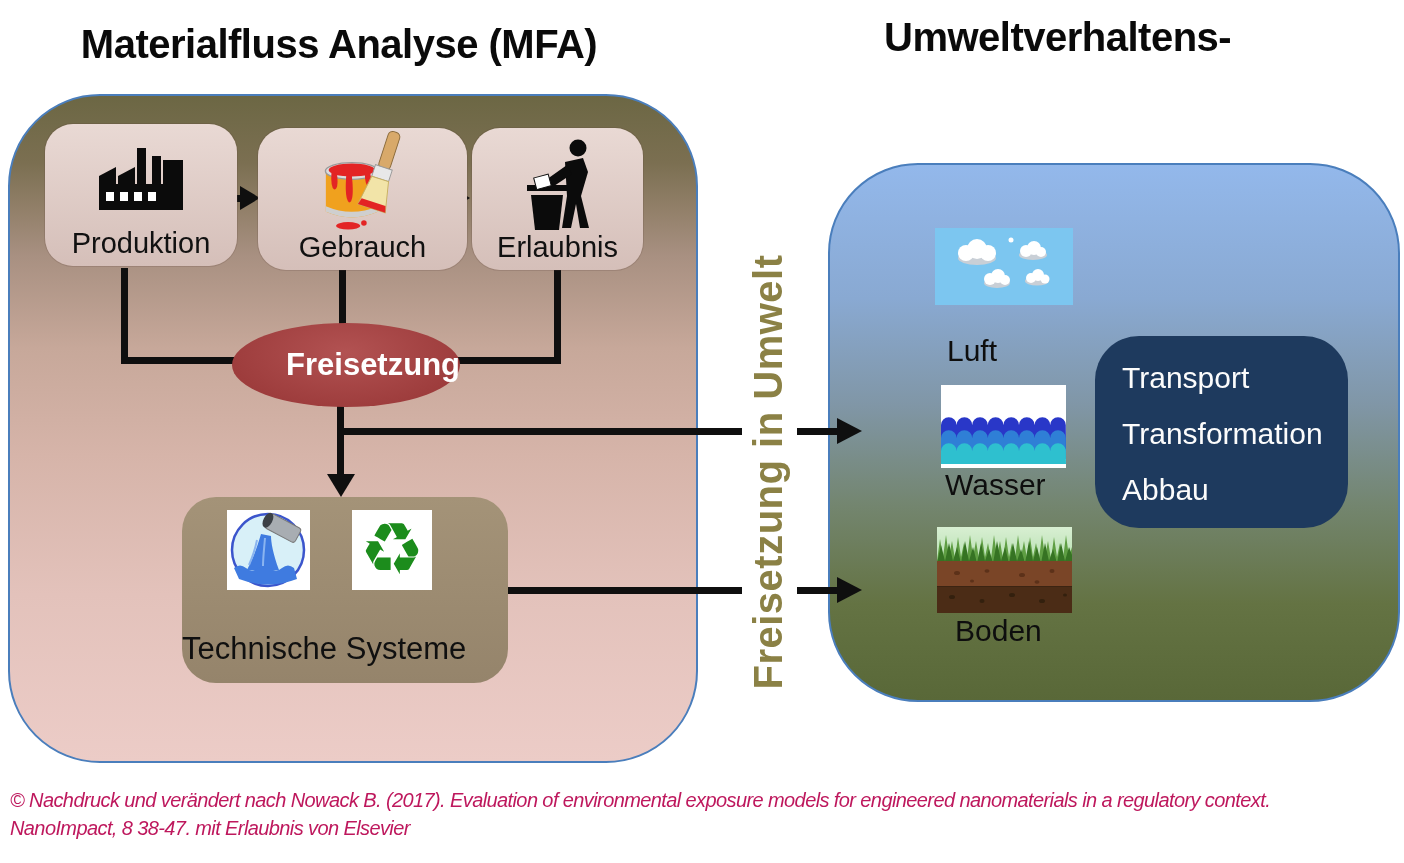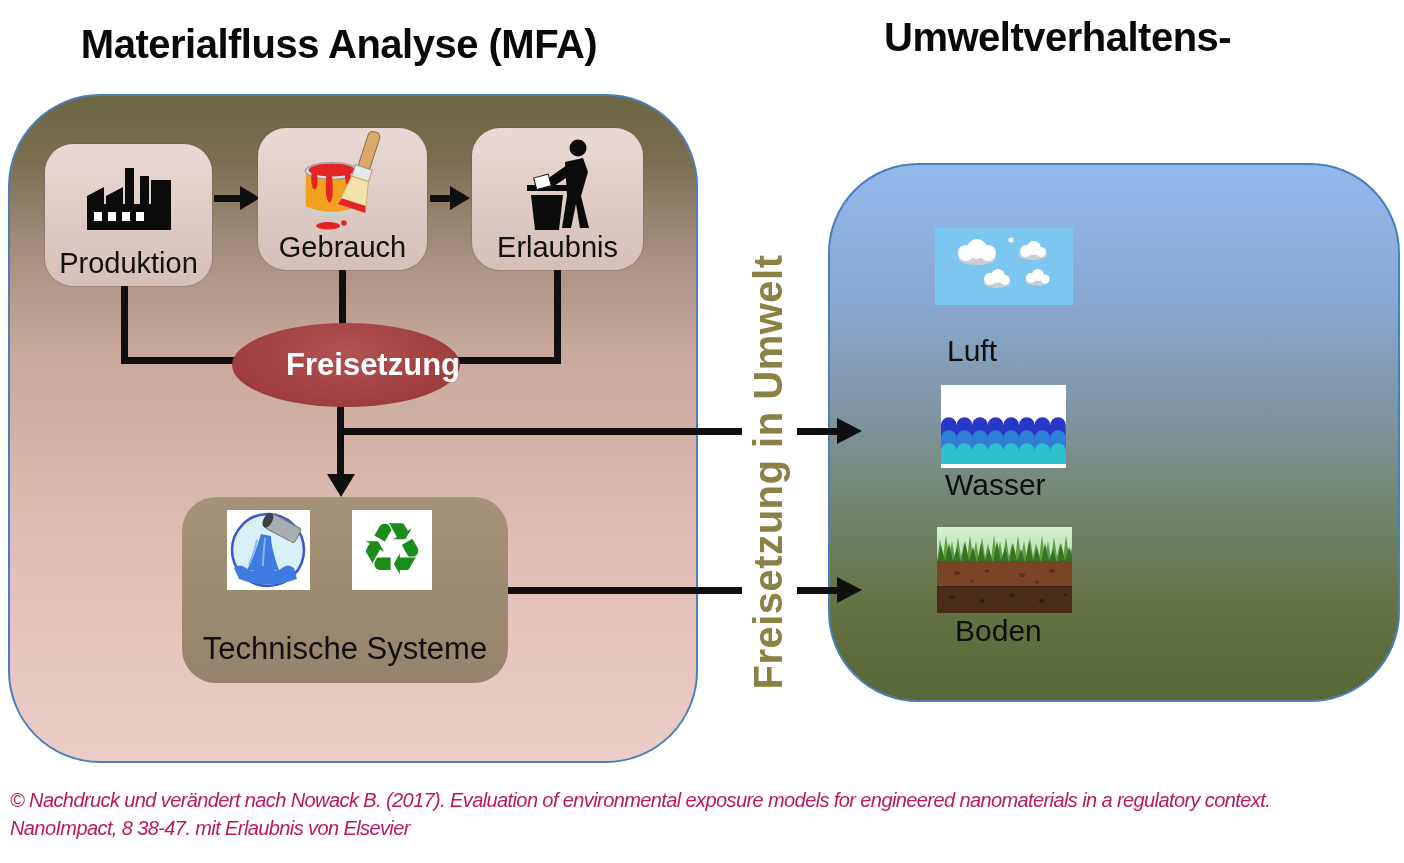--- a/index.html
+++ b/index.html
@@ -35,21 +35,21 @@
              border-top:23px solid #0f0f0f;}
 
   
   .ellipse{left:232px;top:323px;width:228px;height:84px;border-radius:50%;
            background:radial-gradient(ellipse at 50% 35%, #b25252, #9c3b3b 78%);
            text-align:right;line-height:84px;font-size:31px;font-weight:bold;color:#fff;}
 
   
   .tech-box{left:182px;top:497px;width:326px;height:186px;border-radius:34px;
             background:linear-gradient(180deg,#a49378,#95846b);}
-  .tech-label{position:absolute;left:0;right:0;bottom:16px;text-align:center;font-size:31px;color:#101010;}
+  .tech-label{position:absolute;left:0;right:0;bottom:16px;text-align:left;font-size:31px;color:#101010;}
   .icon-tile{position:absolute;background:#fff;}
 
   
   .vlabel{left:540px;top:448px;width:460px;height:48px;transform:rotate(-90deg);
           text-align:center;font-size:40px;font-weight:bold;color:#8b8145;letter-spacing:0.5px;}
 
   
   .comp-label{font-size:30px;color:#0e0e0e;}
   .navy{left:1095px;top:336px;width:253px;height:192px;border-radius:44px;background:#1e3a5e;}
   .navy-item{position:absolute;left:27px;font-size:30px;color:#fcfcfc;}
@@ -85,21 +85,21 @@
   <div class="abs vline" style="left:337px;top:402px;width:7px;height:74px;"></div>
   <div class="abs head-down" style="left:327px;top:474px;"></div>
   <div class="abs hline" style="left:337px;top:428px;width:405px;height:7px;"></div>
   <div class="abs hline" style="left:797px;top:428px;width:40px;height:7px;"></div>
   <div class="abs head-right" style="left:837px;top:418px;"></div>
 
   <div class="abs hline" style="left:506px;top:587px;width:236px;height:7px;"></div>
   <div class="abs hline" style="left:797px;top:587px;width:40px;height:7px;"></div>
   <div class="abs head-right" style="left:837px;top:577px;"></div>
 
-  <div class="abs stage" style="left:45px;top:144px;width:167px;height:142px;">
+  <div class="abs stage" style="left:45px;top:124px;width:167px;height:142px;padding-left:25px;">
     <div class="stage-icon" style="top:16px;">
       <svg width="92" height="72" viewBox="0 0 92 72">
         <g fill="#0b0b0b">
           <rect x="4" y="44" width="84" height="26"></rect>
           <path d="M4 46 V36 L21 27 V46 Z"></path>
           <path d="M23 46 V36 L40 27 V46 Z"></path>
           <rect x="42" y="8" width="9" height="38"></rect>
           <rect x="57" y="16" width="9" height="30"></rect>
           <rect x="68" y="20" width="20" height="26"></rect>
         </g>
@@ -107,21 +107,21 @@
           <rect x="11" y="52" width="8" height="9"></rect>
           <rect x="25" y="52" width="8" height="9"></rect>
           <rect x="39" y="52" width="8" height="9"></rect>
           <rect x="53" y="52" width="8" height="9"></rect>
         </g>
       </svg>
     </div>
     <div class="stage-label">Produktion</div>
   </div>
 
-  <div class="abs stage" style="left:258px;top:128px;width:169px;height:142px;">
+  <div class="abs stage" style="left:258px;top:128px;width:169px;height:142px;padding-left:40px;">
     <div class="stage-icon" style="top:2px;">
       <svg width="104" height="108" viewBox="0 0 112 116">
         <path d="M16 44 L16 88 Q44 100 72 88 L72 44 Z" fill="#f0a11e"></path>
         <path d="M16 82 L16 88 Q44 100 72 88 L72 82 Q44 94 16 82 Z" fill="#cfcfcf"></path>
         <ellipse cx="44" cy="44" rx="28.5" ry="9" fill="#dcdcdc" stroke="#9a9a9a" stroke-width="1.5"></ellipse>
         <ellipse cx="44" cy="43" rx="25" ry="7" fill="#e32424"></ellipse>
         <path d="M22 46 q-1 16 3 18 q5 0 3 -17 Z" fill="#e32424"></path>
         <path d="M38 48 q-2 26 3 30 q6 -1 3 -29 Z" fill="#e32424"></path>
         <path d="M58 47 q0 12 4 14 q4 -1 2 -14 Z" fill="#e32424"></path>
         <ellipse cx="40" cy="103" rx="13" ry="4" fill="#e32424"></ellipse>
@@ -209,20 +209,25 @@
   <div class="abs" style="left:941px;top:385px;">
     <svg width="125" height="83" viewBox="0 0 125 83">
       <rect width="125" height="83" fill="#ffffff"></rect>
       <path d="M0 40 a7.8 7.8 0 0 1 15.6 0 a7.8 7.8 0 0 1 15.6 0 a7.8 7.8 0 0 1 15.6 0 a7.8 7.8 0 0 1 15.6 0 a7.8 7.8 0 0 1 15.6 0 a7.8 7.8 0 0 1 15.6 0 a7.8 7.8 0 0 1 15.6 0 a7.8 7.8 0 0 1 15.6 0 L125 64 L0 64 Z" fill="#2937c8"></path>
       <path d="M0 53 a7.8 7.8 0 0 1 15.6 0 a7.8 7.8 0 0 1 15.6 0 a7.8 7.8 0 0 1 15.6 0 a7.8 7.8 0 0 1 15.6 0 a7.8 7.8 0 0 1 15.6 0 a7.8 7.8 0 0 1 15.6 0 a7.8 7.8 0 0 1 15.6 0 a7.8 7.8 0 0 1 15.6 0 L125 74 L0 74 Z" fill="#2f7fd6"></path>
       <path d="M0 66 a7.8 7.8 0 0 1 15.6 0 a7.8 7.8 0 0 1 15.6 0 a7.8 7.8 0 0 1 15.6 0 a7.8 7.8 0 0 1 15.6 0 a7.8 7.8 0 0 1 15.6 0 a7.8 7.8 0 0 1 15.6 0 a7.8 7.8 0 0 1 15.6 0 a7.8 7.8 0 0 1 15.6 0 L125 79 L0 79 Z" fill="#2ec0cf"></path>
     </svg>
   </div>
   <div class="abs comp-label" style="left:945px;top:468px;">Wasser</div>
 
+  <div class="abs navy">
+    <div class="navy-item" style="top:25px;">Transport</div>
+    <div class="navy-item" style="top:81px;">Transformation</div>
+    <div class="navy-item" style="top:137px;">Abbau</div>
+  </div>
 
   <div class="abs" style="left:937px;top:527px;">
     <svg width="135" height="86" viewBox="0 0 135 86">
       <defs>
         <linearGradient id="skyg" x1="0" y1="0" x2="0" y2="1">
           <stop offset="0" stop-color="#d8efd2"></stop>
             <stop offset="1" stop-color="#b6dfb0"></stop>
         </linearGradient>
       </defs>
       <rect width="135" height="36" fill="url(#skyg)"></rect>

